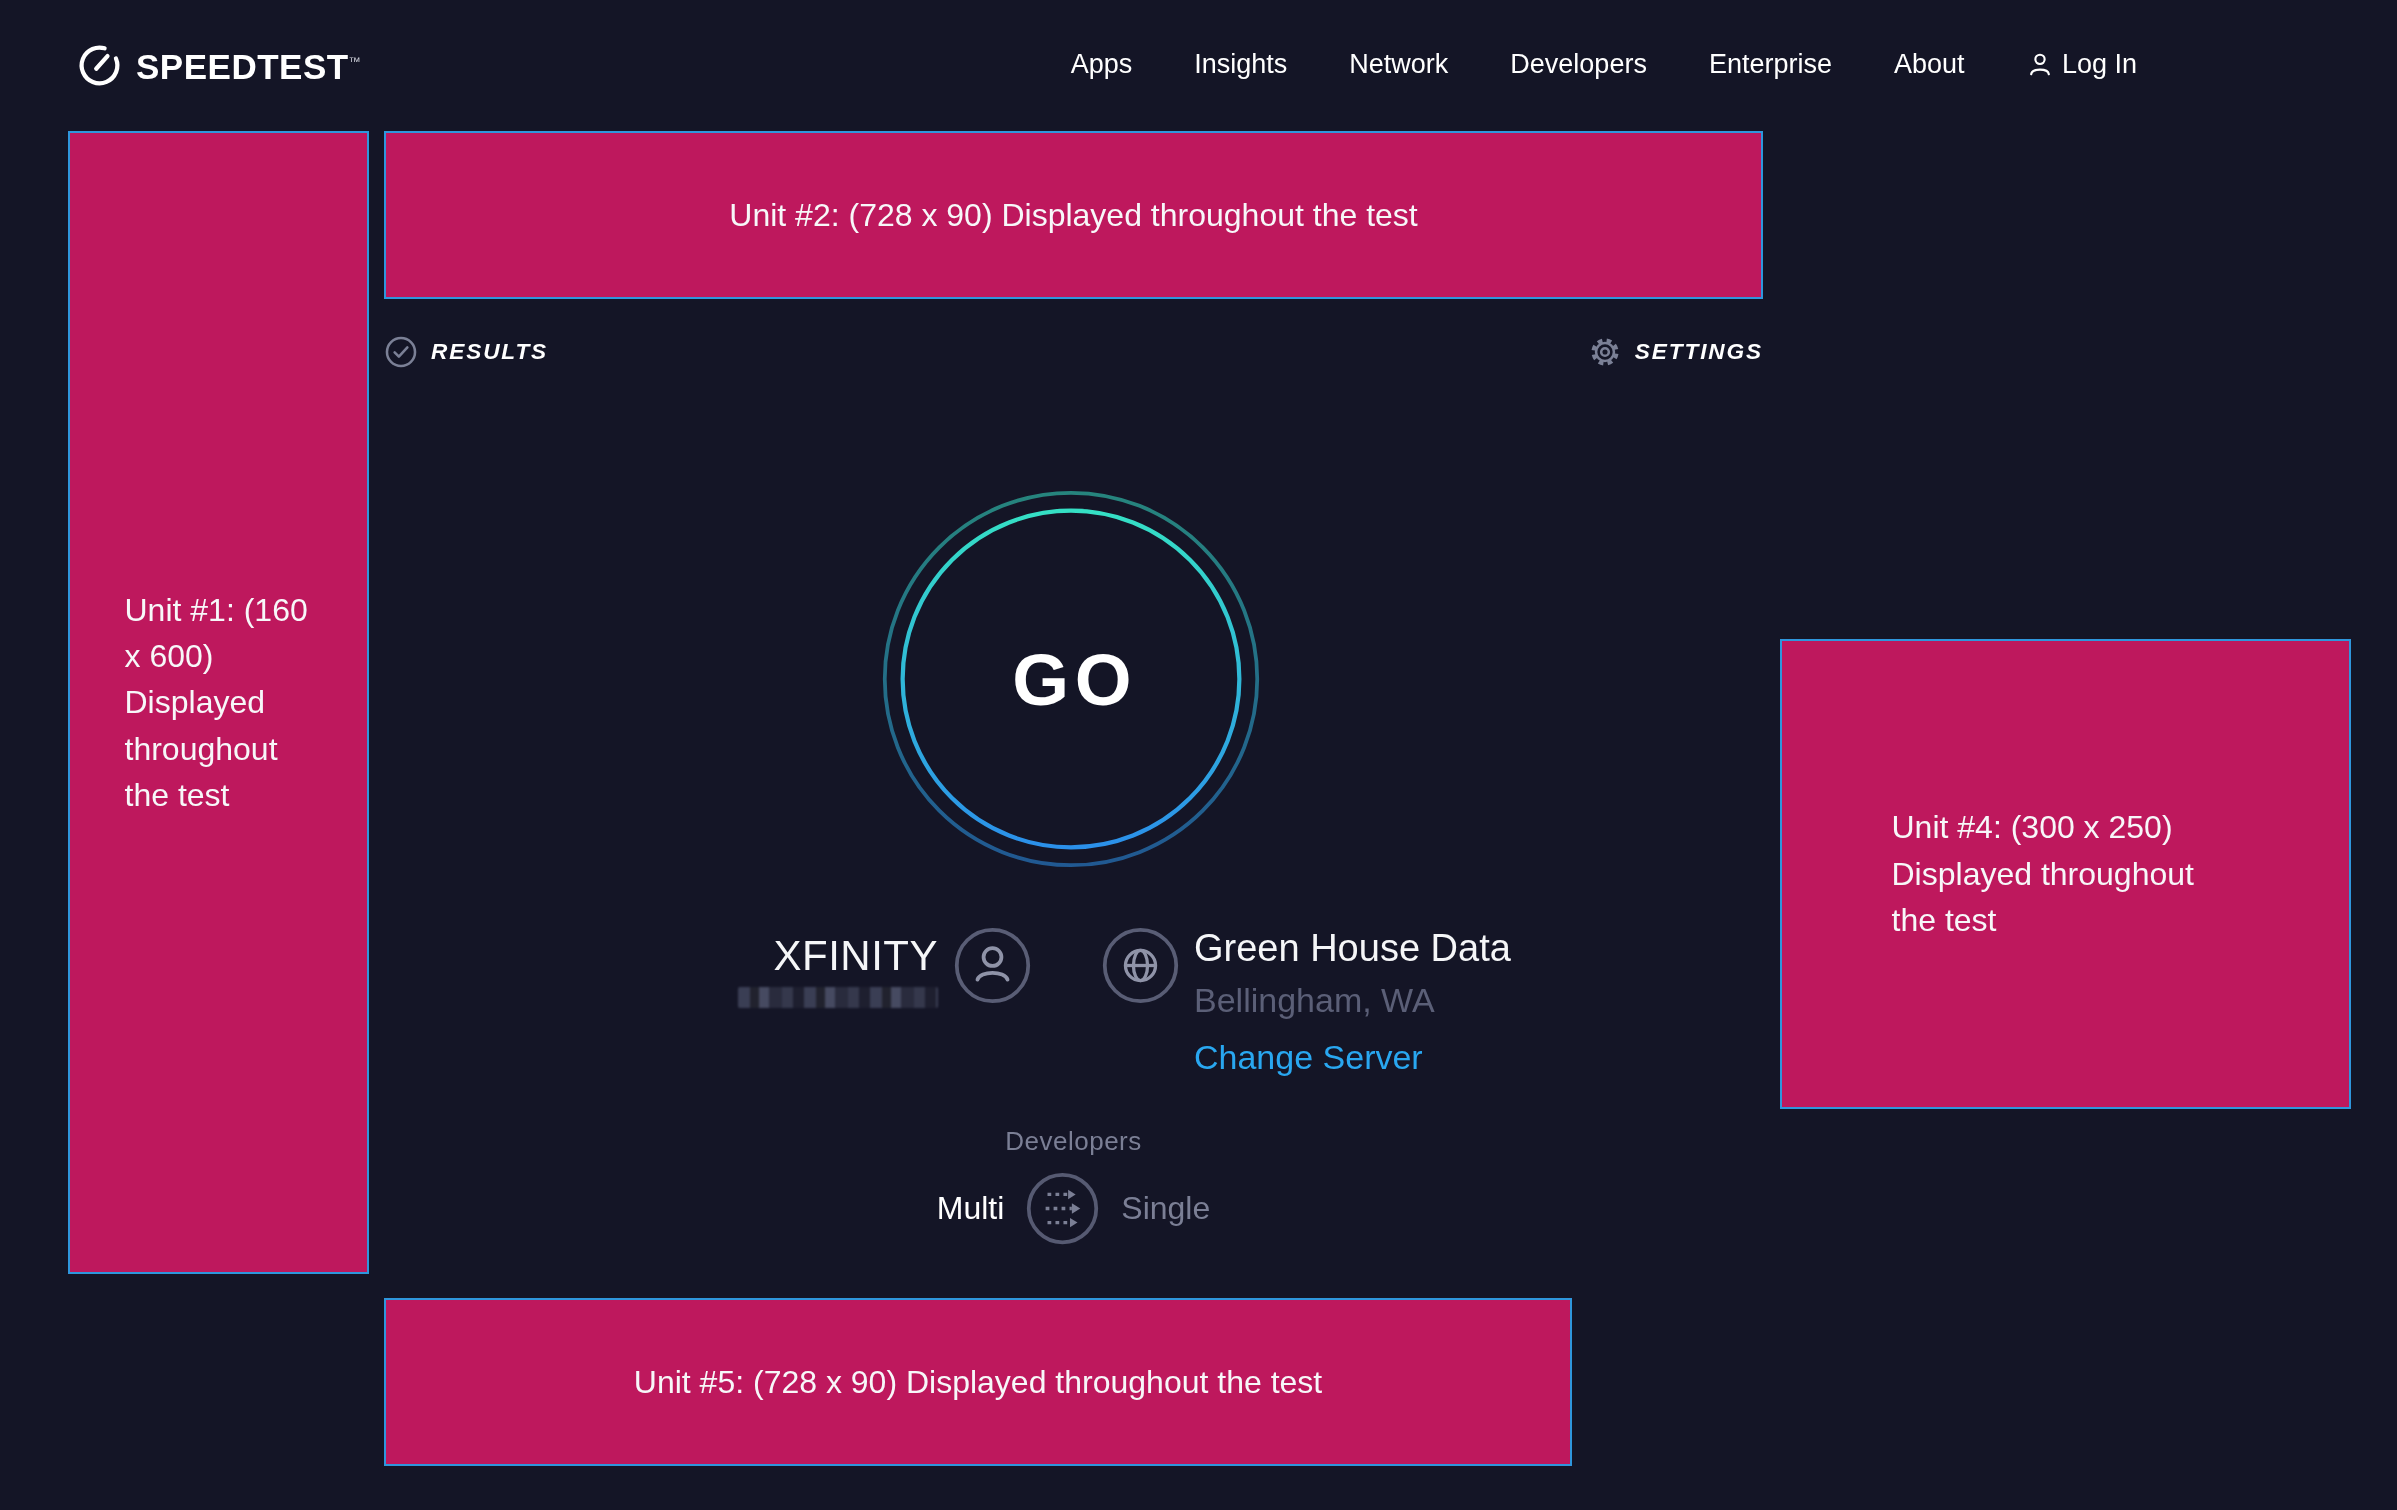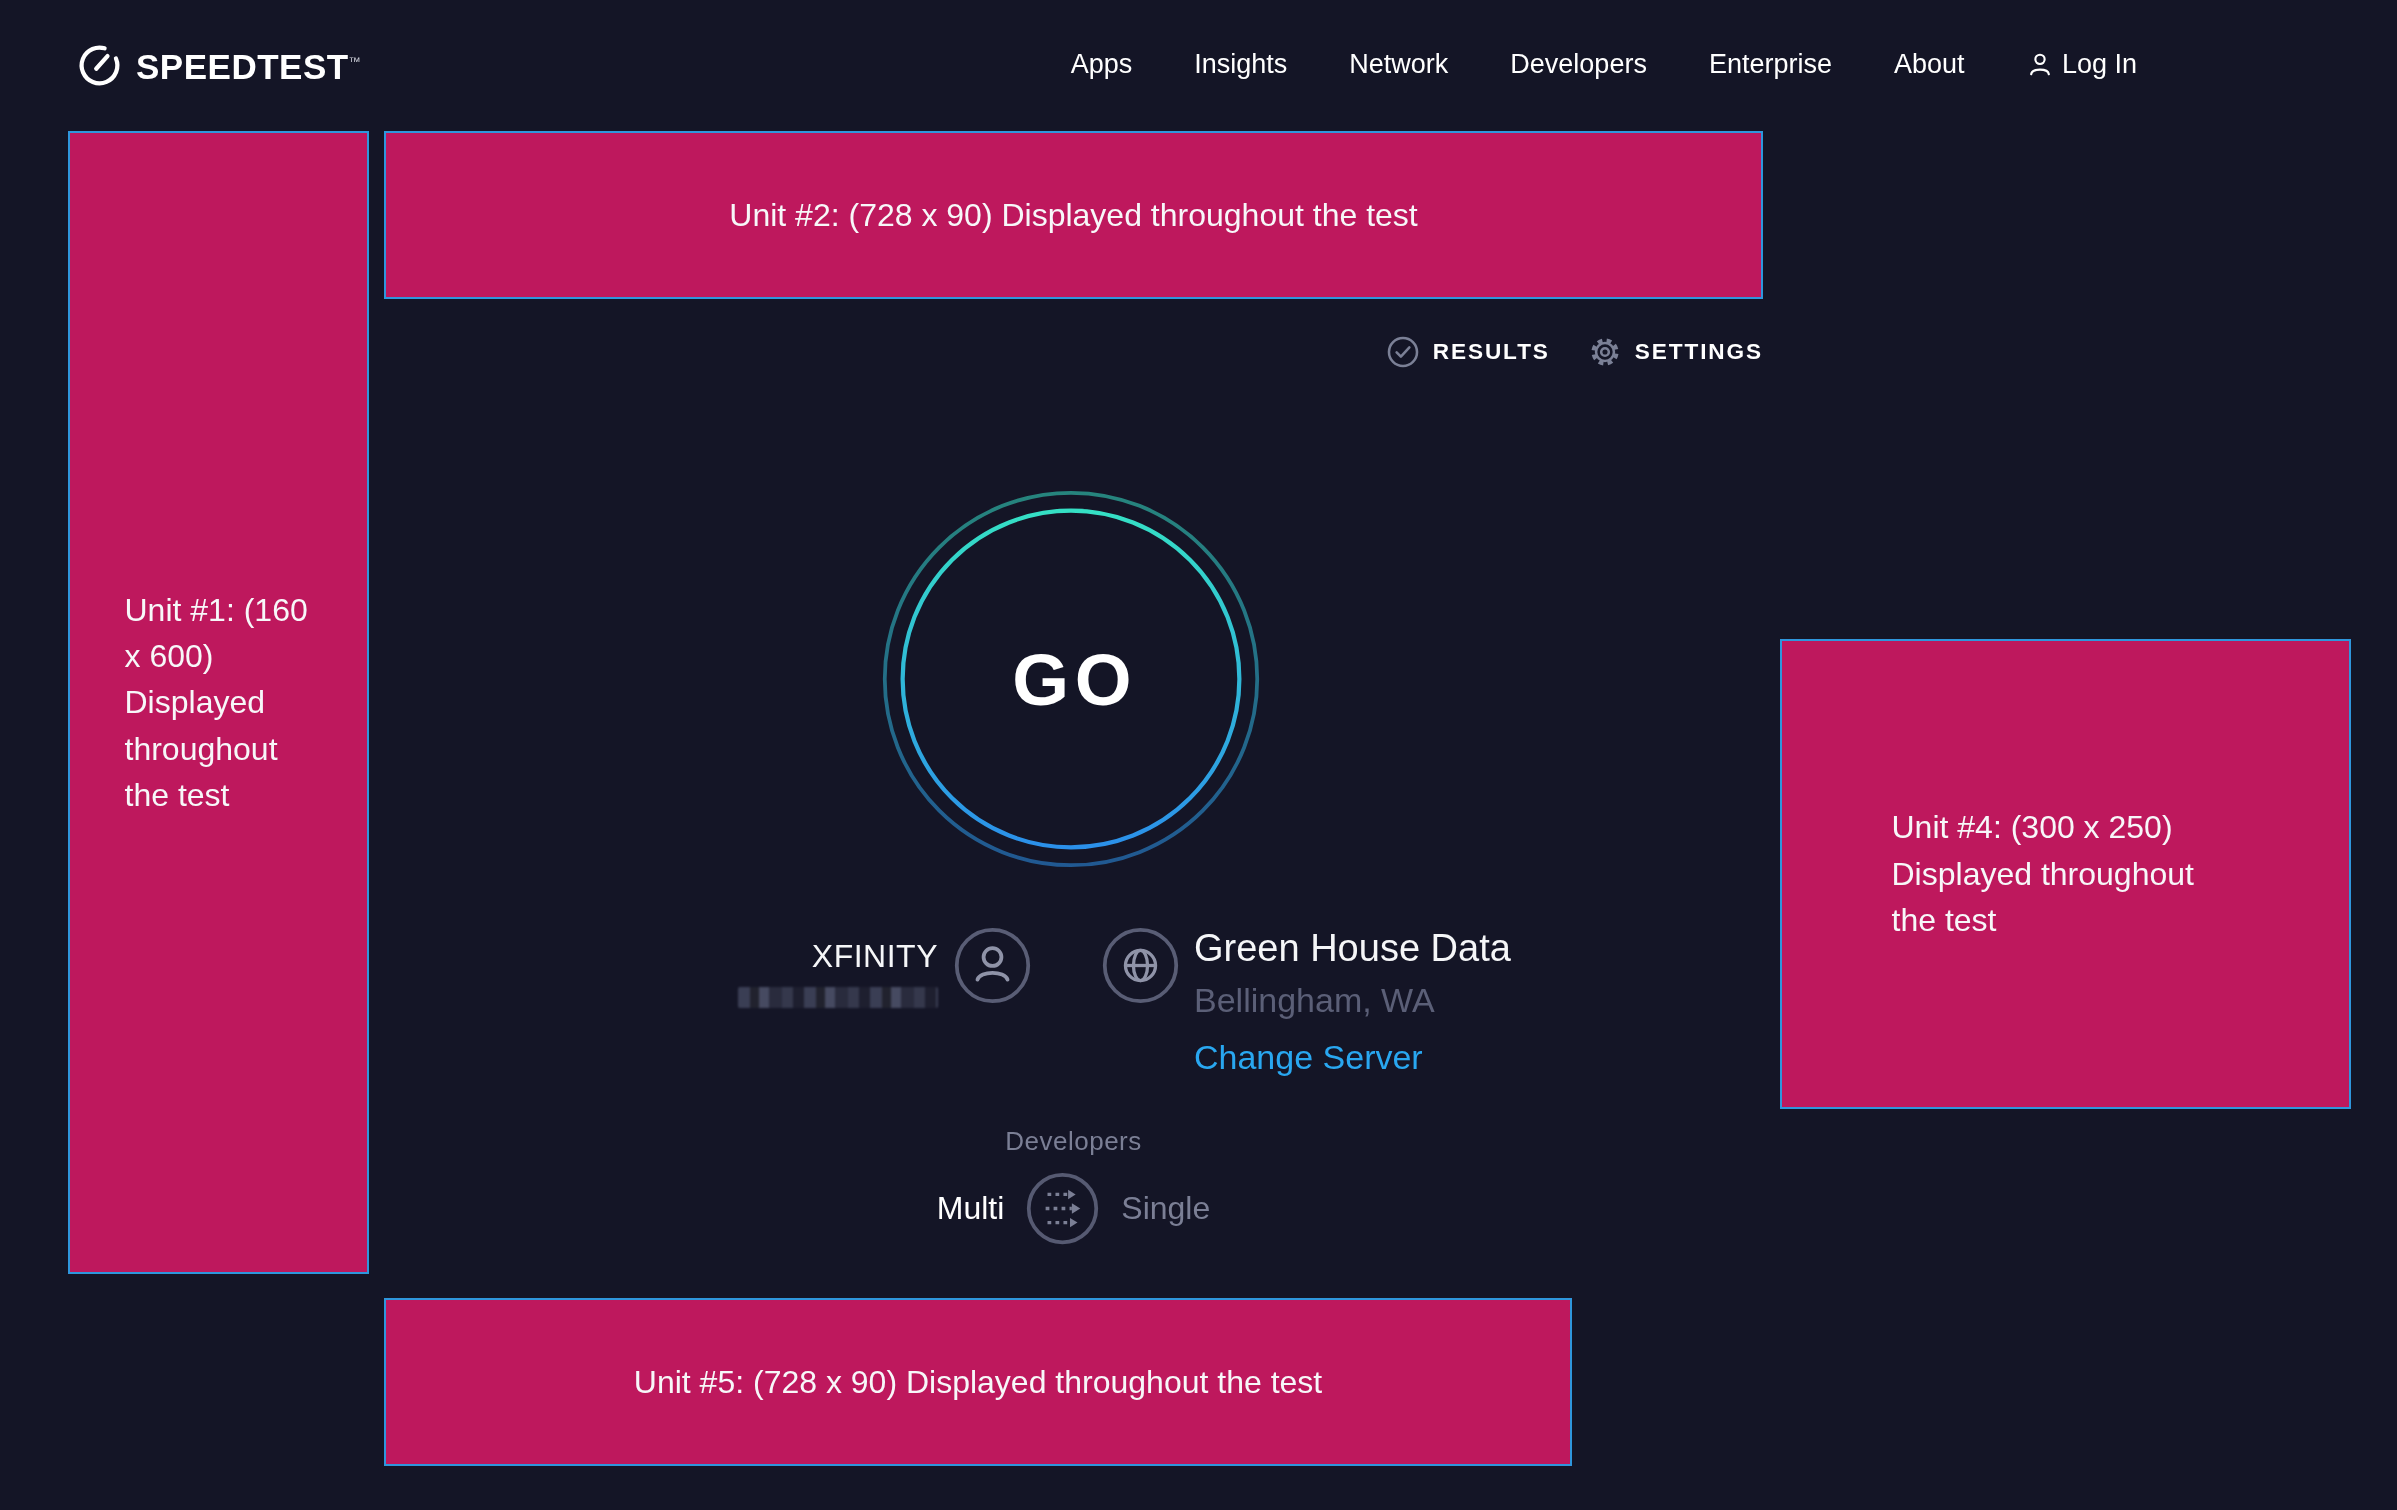--- a/index.html
+++ b/index.html
@@ -42,39 +42,39 @@
   #ad-unit-2 { left:384px;  top:131px;  width:1379px; height:168px; }
   #ad-unit-3 { left:1780px; top:131px;  width:571px;  height:474px; }
   #ad-unit-3 .ad-text { width:348px; }
   #ad-unit-4 { left:1780px; top:639px;  width:571px;  height:470px; }
   #ad-unit-4 .ad-text { width:348px; }
   #ad-unit-5 { left:384px;  top:1298px; width:1188px; height:168px; }
 
   
   .tabs {
     position:absolute; left:384px; top:335px; width:1379px;
-    display:flex; justify-content:flex-end; align-items:center; gap:38px;
+    display:flex; justify-content:space-between; align-items:center; gap:38px;font-style:italic;
   }
   .tab { display:flex; align-items:center; gap:13px; cursor:pointer; }
   .tab svg { display:block; }
   .tab-label { font-size:22.6px; font-weight:700; letter-spacing:1.9px; color:#ffffff; }
 
   .go-wrap { position:absolute; left:881px; top:489px; width:380px; height:380px; cursor:pointer; background:none; border:none; }
   .go-wrap svg { position:absolute; inset:0; }
   .go-label {
     position:absolute; inset:0; display:flex; align-items:center; justify-content:center;
     font-size:73px; font-weight:700; letter-spacing:5.6px; padding-left:7.5px; color:#ffffff;
   }
 
   
   .isp-block {
     position:absolute; left:565px; top:936px; width:373px;
     display:flex; flex-direction:column; align-items:flex-end;
   }
-  .isp-name { font-size:32px; font-weight:500; color:#f5f6f8; letter-spacing:0.5px; line-height:40px; }
+  .isp-name { font-size:42px; font-weight:500; color:#f5f6f8; letter-spacing:0.5px; line-height:40px; }
   .isp-ip-redacted {
     margin-top:11.3px; width:200px; height:21px; border-radius:1.9px;
     background:
       repeating-linear-gradient(90deg,#3e4258 0 12.2px,#23242f 12.2px 21px,#4b4f66 21px 31px,#2b2d3f 31px 44px,#383b50 44px 55px,#1f2030 55px 66px);
     filter:blur(0.8px); opacity:0.92;
   }
   .badge { position:absolute; }
   .badge svg { display:block; }
   #isp-badge   { left:953px; top:926px; }
   #server-badge{ left:1101px; top:926px; }

